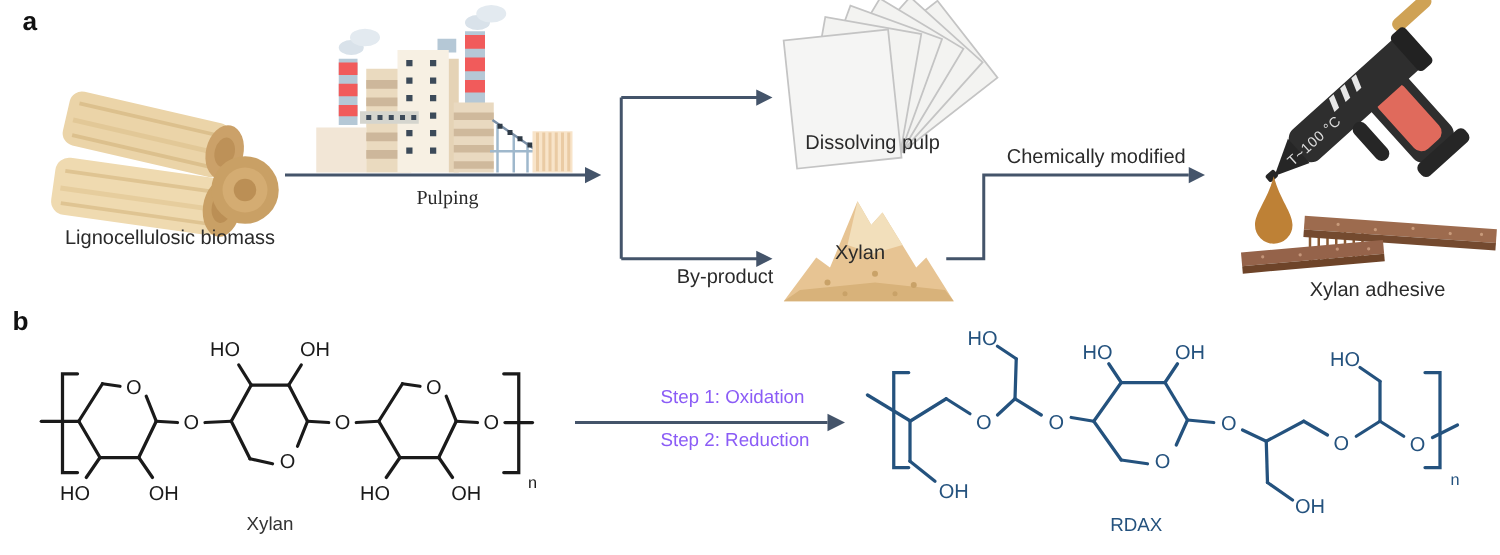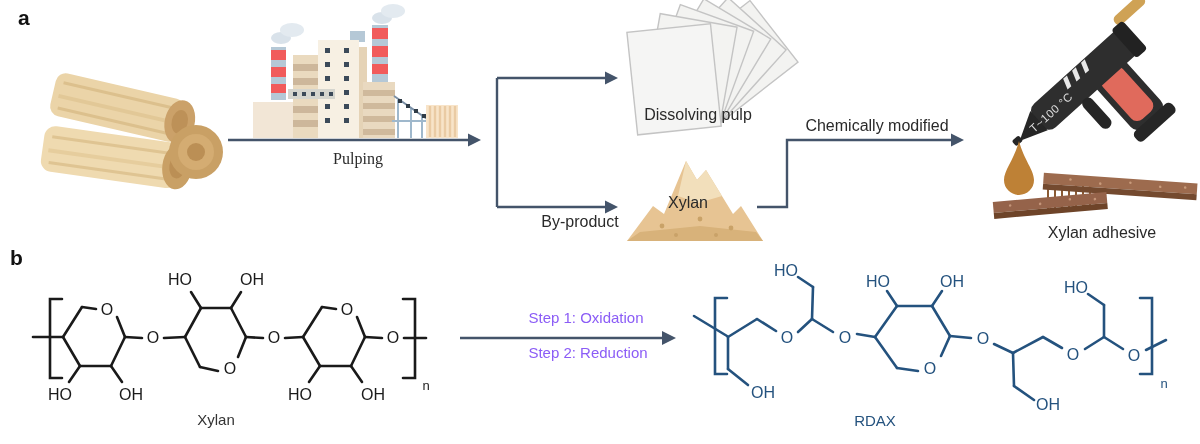--- a/index.html
+++ b/index.html
@@ -310,25 +310,26 @@
       <text x="1073" y="360">O</text>
       <text x="1076" y="293">HO</text>
       <text x="1134" y="361">O</text>
       <text x="1164" y="388" font-size="13">n</text>
     </g>
   </svg>
 
   <div class="panel-letter" style="left:18px;top:6px;">a</div>
   <div class="panel-letter" style="left:10px;top:246px;">b</div>
 
+  <div class="label" style="left:136px;top:182px;">Lignocellulosic biomass</div>
   <div class="label" style="left:358px;top:150px;font-family:Liberation Serif, serif;">Pulping</div>
   <div class="label" style="left:698px;top:70px;margin-top:36px;">Dissolving pulp</div>
   <div class="label" style="left:580px;top:213px;">By-product</div>
   <div class="label" style="left:688px;top:194px;">Xylan</div>
   <div class="label" style="left:877px;top:117px;">Chemically modified</div>
   <div class="label" style="left:1082px;top:224px;margin-left:20px;">Xylan adhesive</div>
 
   <div class="label step-label" style="left:586px;top:310px;">Step 1: Oxidation</div>
   <div class="label step-label" style="left:588px;top:345px;">Step 2: Reduction</div>
   <div class="label struct-label" style="left:216px;top:412px;">Xylan</div>
-  <div class="label struct-label rdax" style="left:875px;top:413px;">RDAX</div>
+  <div class="label struct-label rdax" style="left:909px;top:413px;">RDAX</div>
 
 </div>
 
 </body></html>

